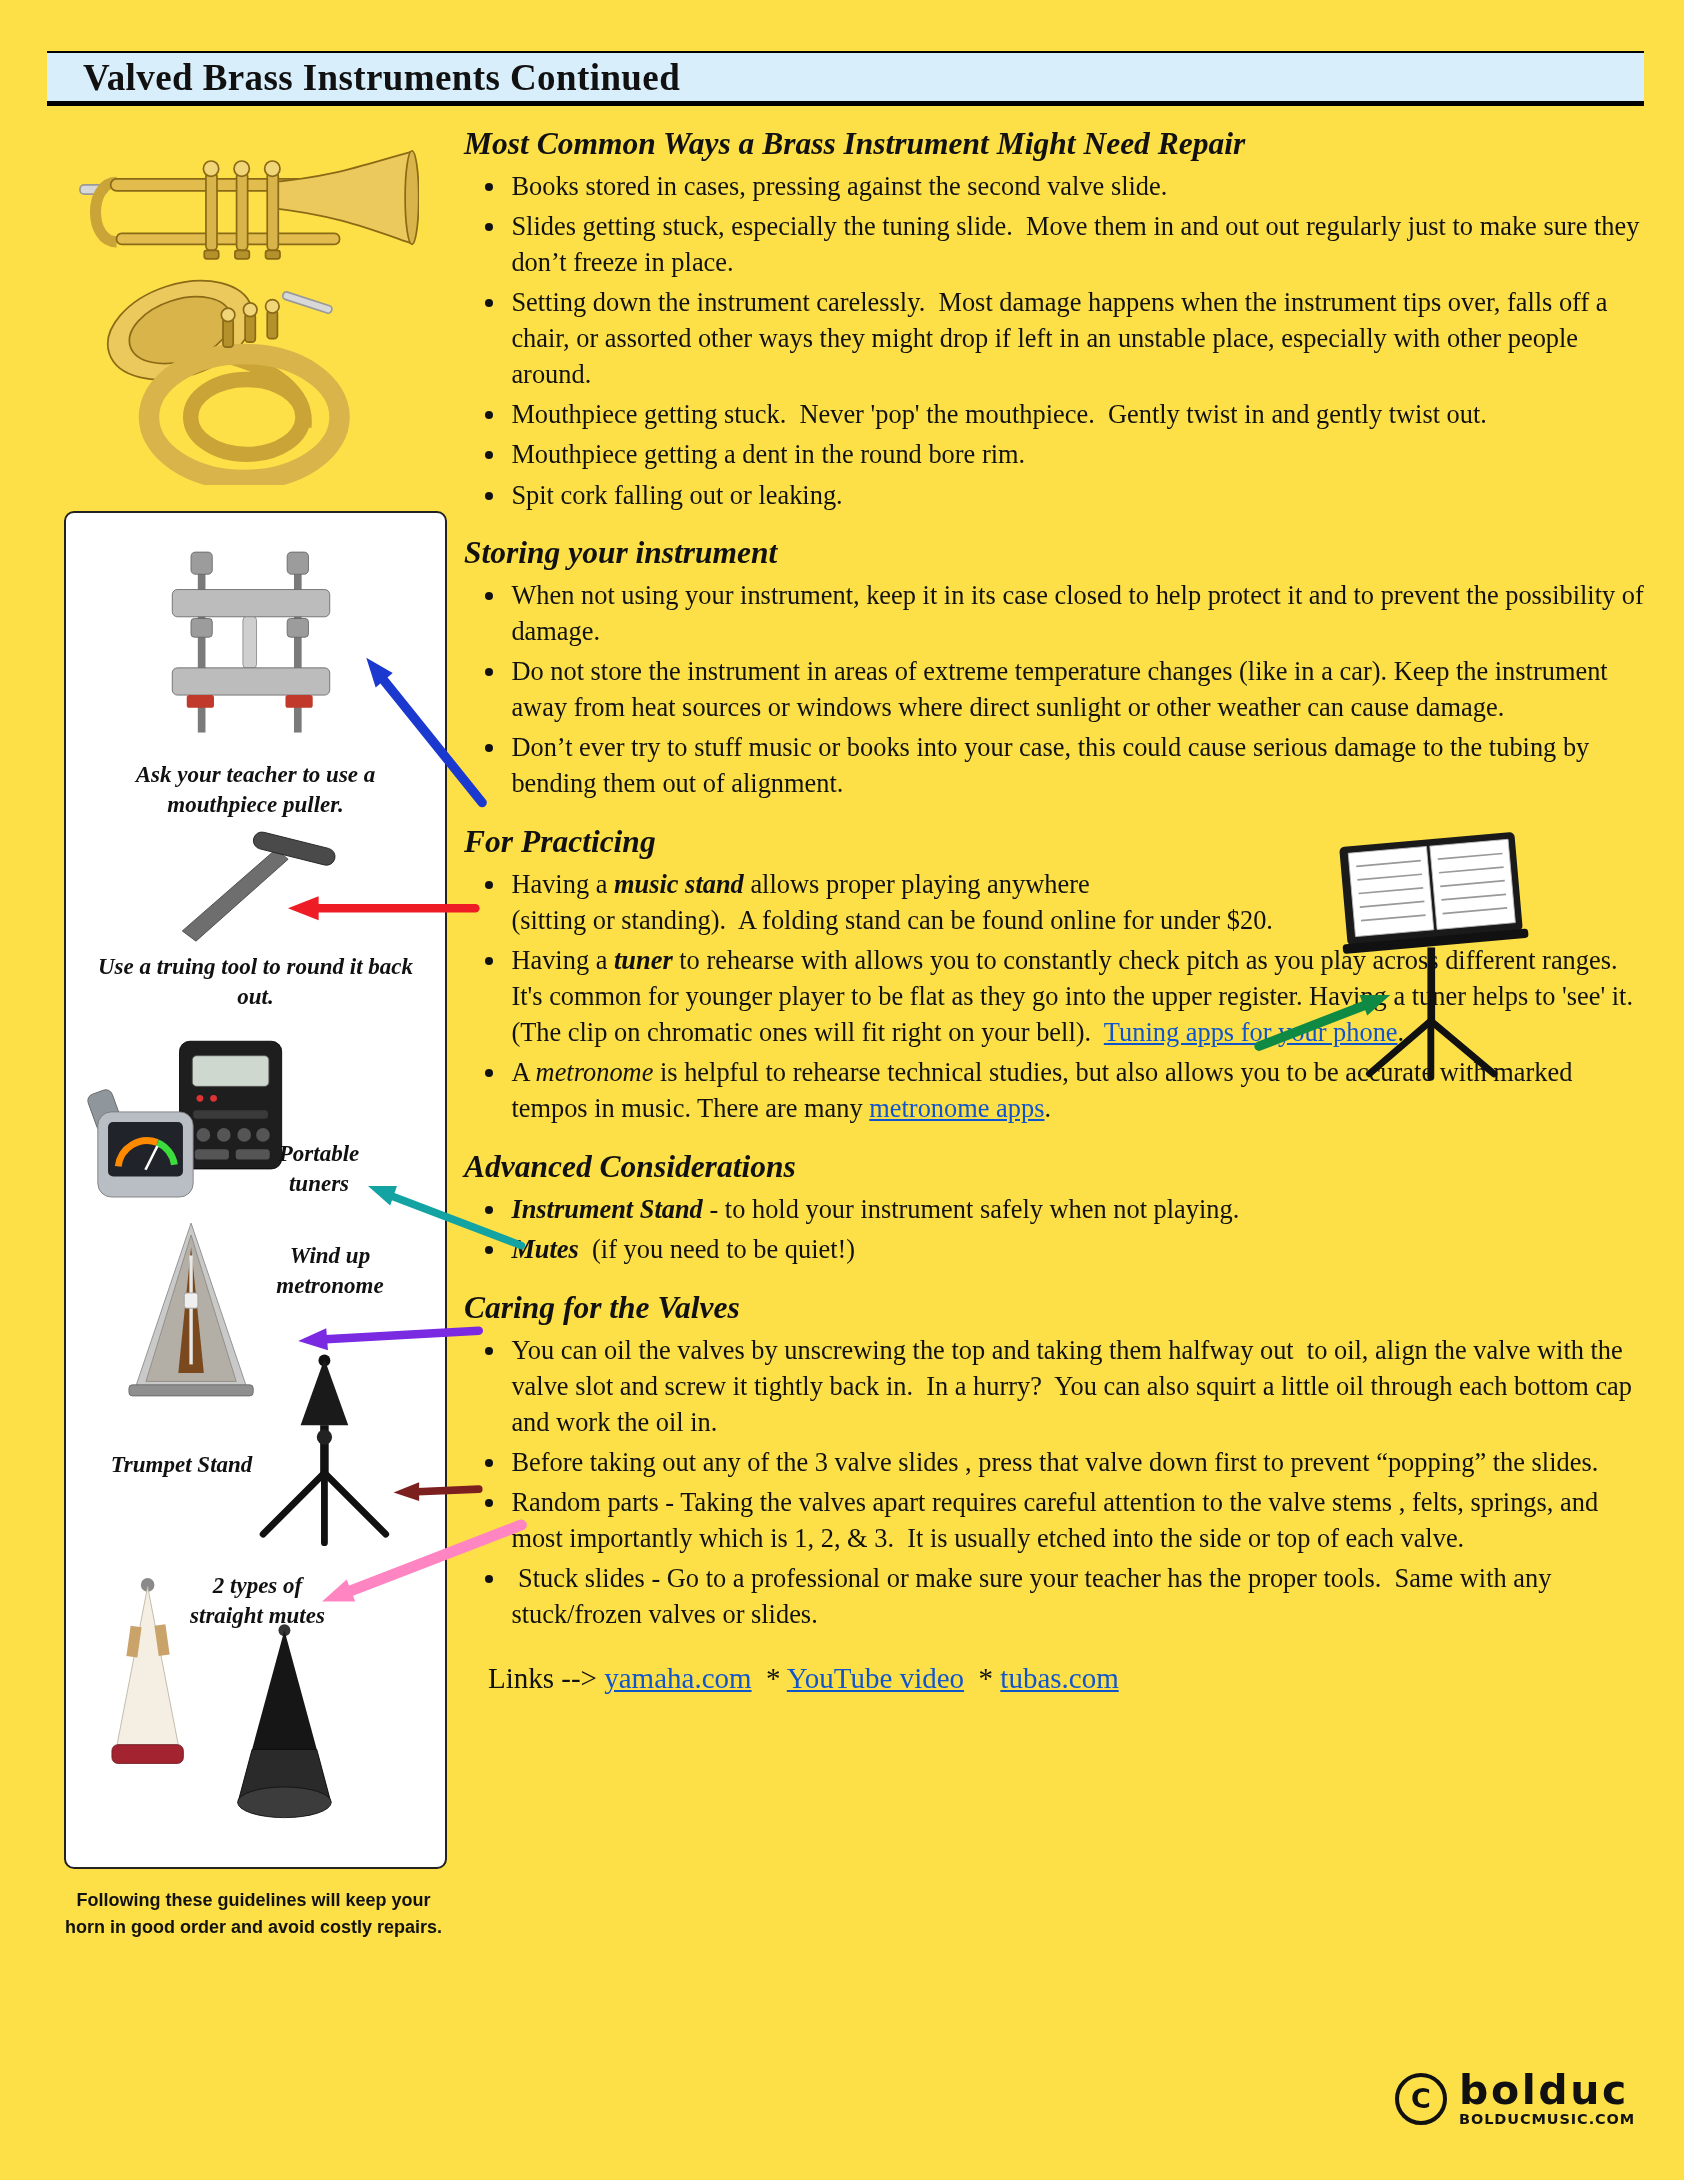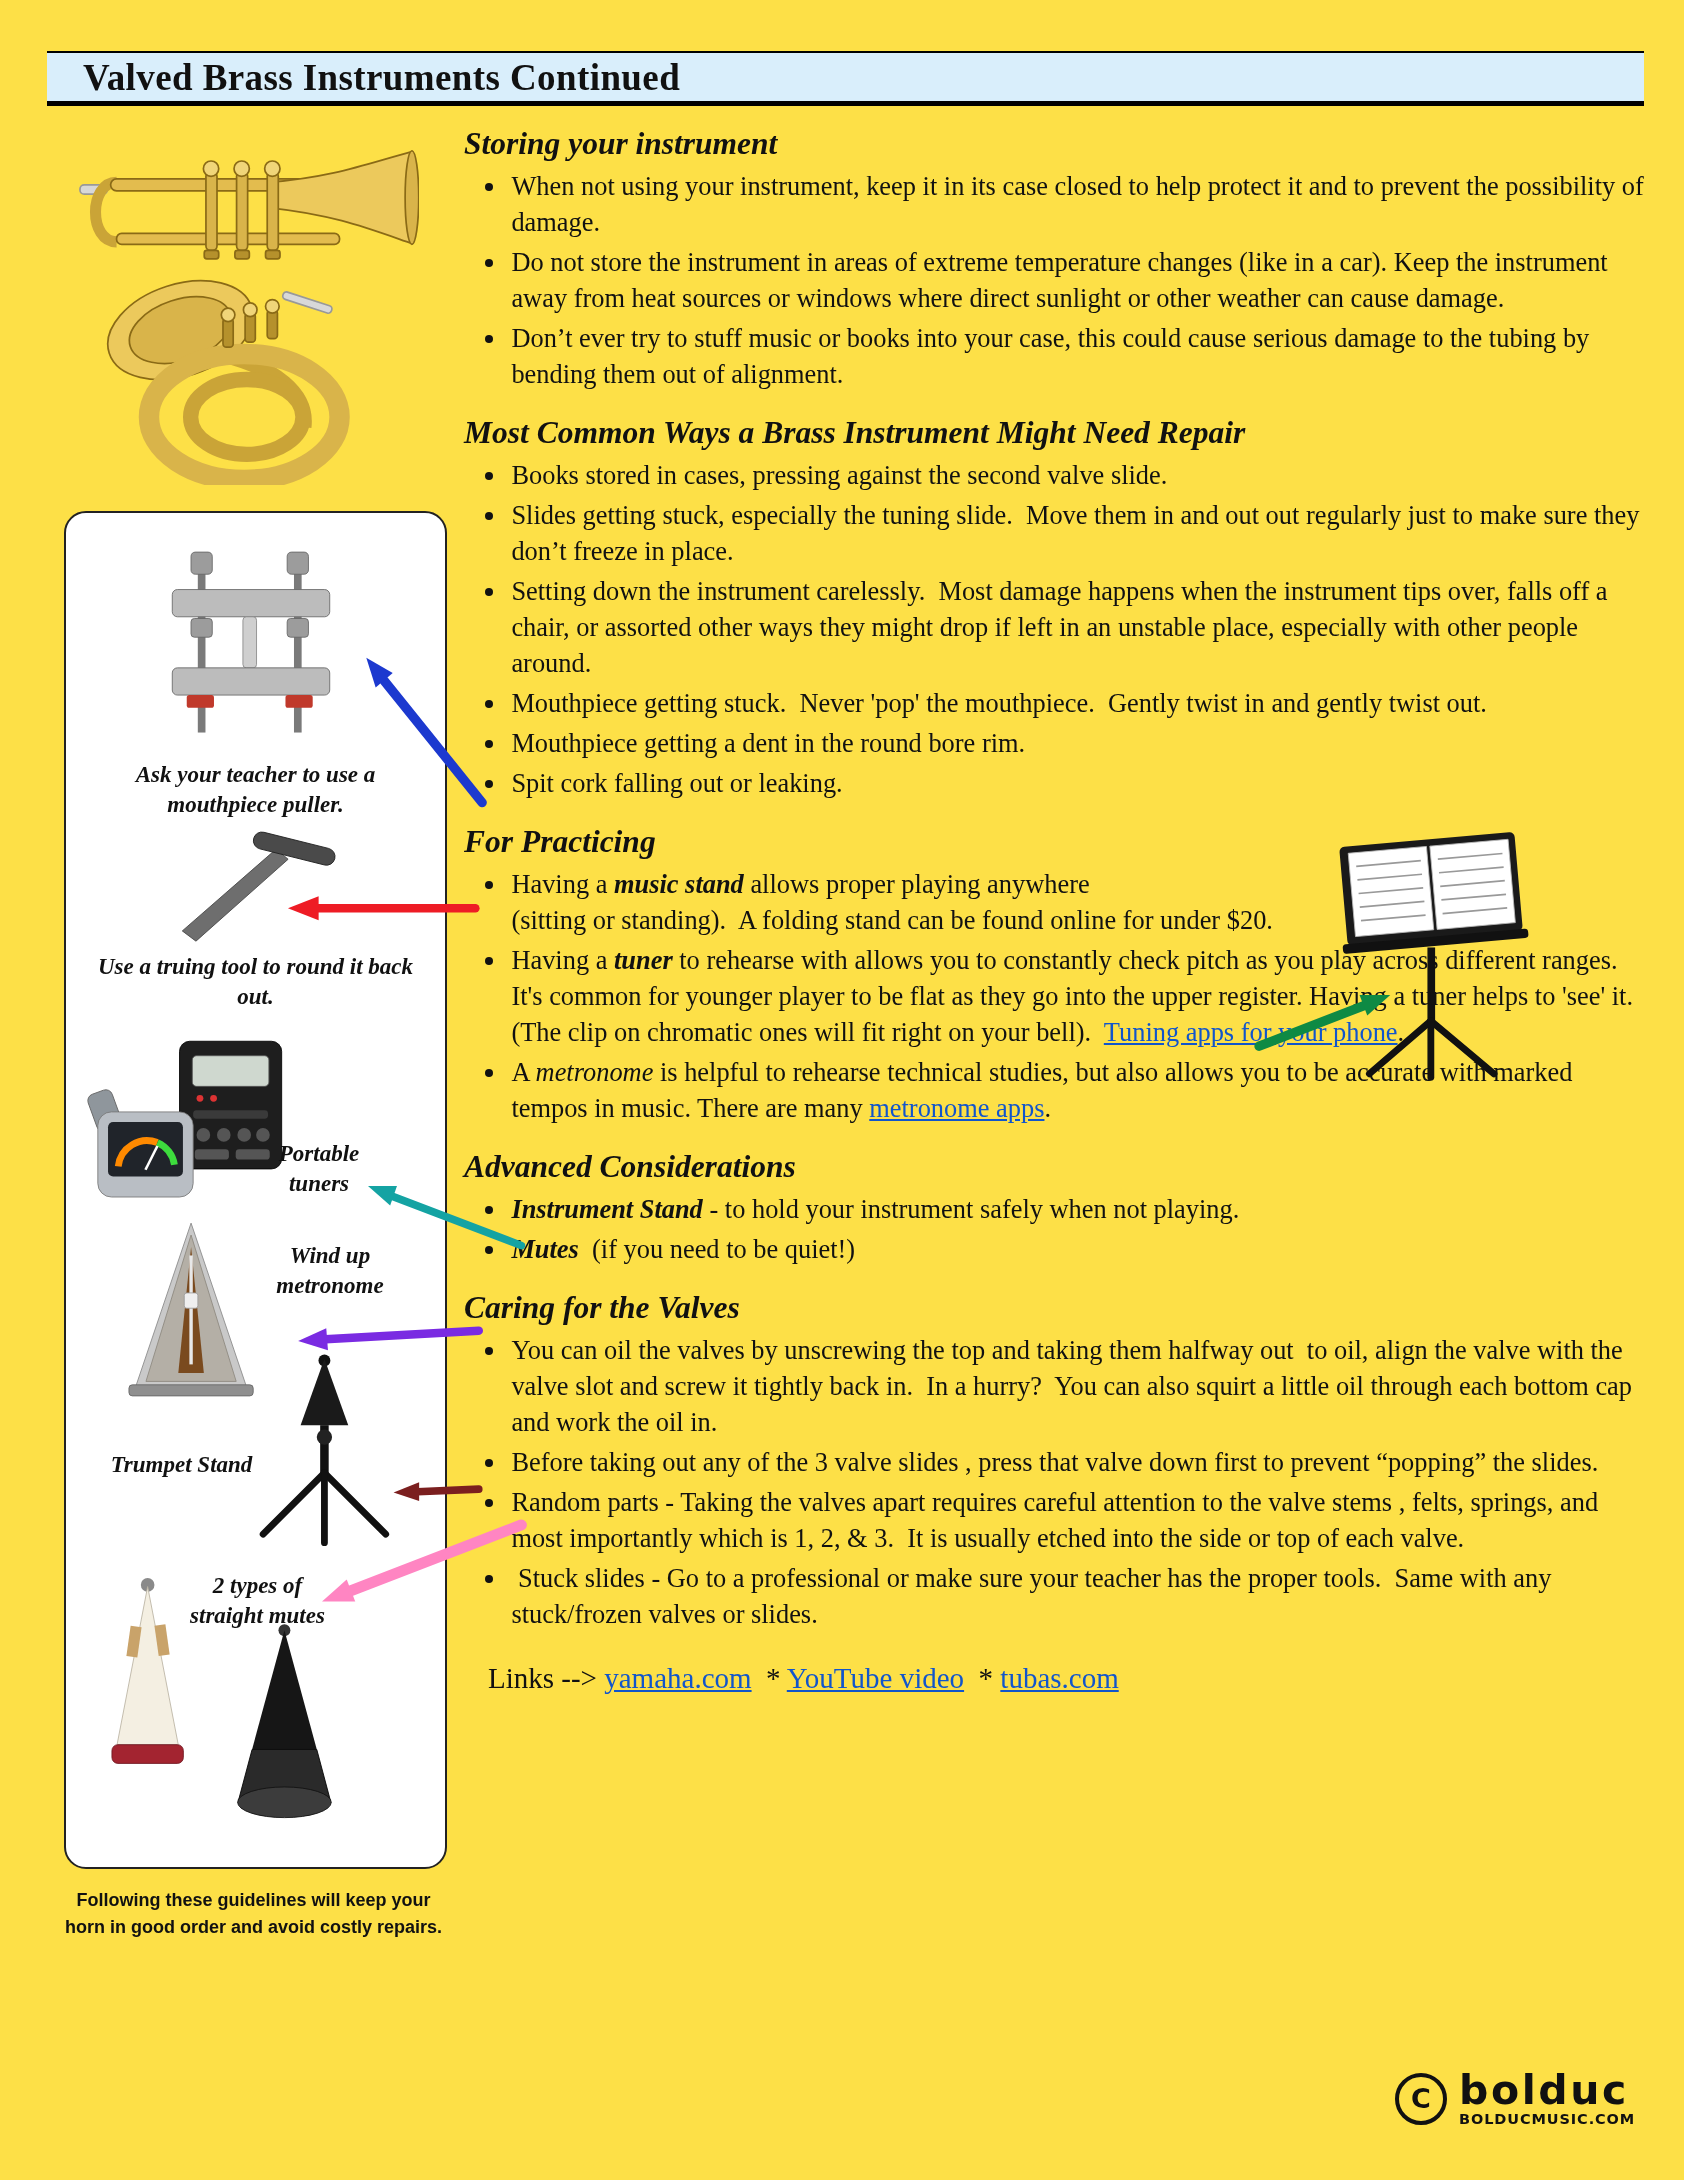--- a/index.html
+++ b/index.html
@@ -15,21 +15,21 @@
   section{margin-bottom:22px;}
   ul{margin:0;padding-left:44px;list-style:disc;}
   li{font-size:26.4px;line-height:1.36;margin:4.3px 0;padding-left:3.4px;white-space:pre-wrap;}
   li.narrow{max-width:988px;}
   .seg-bi{font-weight:bold;font-style:italic;}
   .seg-i{font-style:italic;}
   .seg-link{color:#1155cc;text-decoration:underline;cursor:pointer;}
   .links-line{font-size:29px;margin:29px 0 16px 24px;white-space:pre-wrap;}
   
   .tool-box{position:absolute;left:64px;top:511px;width:379px;height:1354px;
-            border:2.6px solid #222;border-radius:22px;background:#fff;}
+            border:2.6px solid #222;border-radius:10px;background:#fff;}
   .cap{position:absolute;font-size:23px;font-weight:bold;font-style:italic;text-align:center;line-height:1.3;}
   .cap-full{left:0;right:0;padding:0 29px;}
   .footer-note{position:absolute;left:64px;top:1887px;width:379px;text-align:center;
                font-family:"Liberation Sans", sans-serif;font-weight:bold;font-size:18px;line-height:1.5;}
   .abs{position:absolute;}
   
   .logo{position:absolute;left:1395px;top:2070px;display:flex;align-items:center;gap:12px;}
   .logo-c{width:44px;height:44px;border:4.3px solid #111;border-radius:50%;display:flex;align-items:center;
           justify-content:center;font-family:"DejaVu Sans", sans-serif;font-weight:bold;font-size:27px;}
   .logo-brand{font-family:"DejaVu Sans", sans-serif;font-weight:bold;font-size:41px;letter-spacing:2.6px;line-height:1;}
@@ -186,37 +186,37 @@
     </g>
     <rect x="120" y="140" width="9" height="88" fill="#111"></rect>
     <line x1="124" y1="226" x2="52" y2="288" stroke="#111" stroke-width="8" stroke-linecap="round"></line>
     <line x1="124" y1="226" x2="198" y2="288" stroke="#111" stroke-width="8" stroke-linecap="round"></line>
     <line x1="124" y1="226" x2="124" y2="292" stroke="#111" stroke-width="8" stroke-linecap="round"></line>
   </svg>
 
   <main class="content">
 
     <section>
-      <h2 class="sec-h">Storing your instrument</h2>
-      <ul>
-        <li><span>When not using your instrument, keep it in its case closed to help protect it and to prevent the possibility of damage.</span></li>
-        <li><span>Do not store the instrument in areas of extreme temperature changes (like in a car). Keep the instrument away from heat sources or windows where direct sunlight or other weather can cause damage.</span></li>
-        <li><span>Don’t ever try to stuff music or books into your case, this could cause serious damage to the tubing by bending them out of alignment.</span></li>
-      </ul>
-    </section>
-
-    <section>
       <h2 class="sec-h">Most Common Ways a Brass Instrument Might Need Repair</h2>
       <ul>
         <li><span>Books stored in cases, pressing against the second valve slide.</span></li>
         <li><span>Slides getting stuck, especially the tuning slide.  Move them in and out out regularly just to make sure they don’t freeze in place.</span></li>
         <li><span>Setting down the instrument carelessly.  Most damage happens when the instrument tips over, falls off a chair, or assorted other ways they might drop if left in an unstable place, especially with other people around.</span></li>
         <li><span>Mouthpiece getting stuck.  Never 'pop' the mouthpiece.  Gently twist in and gently twist out.</span></li>
         <li><span>Mouthpiece getting a dent in the round bore rim.</span></li>
         <li><span>Spit cork falling out or leaking.</span></li>
+      </ul>
+    </section>
+
+    <section>
+      <h2 class="sec-h">Storing your instrument</h2>
+      <ul>
+        <li><span>When not using your instrument, keep it in its case closed to help protect it and to prevent the possibility of damage.</span></li>
+        <li><span>Do not store the instrument in areas of extreme temperature changes (like in a car). Keep the instrument away from heat sources or windows where direct sunlight or other weather can cause damage.</span></li>
+        <li><span>Don’t ever try to stuff music or books into your case, this could cause serious damage to the tubing by bending them out of alignment.</span></li>
       </ul>
     </section>
 
     <section>
       <h2 class="sec-h">For Practicing</h2>
       <ul>
         <li class="narrow"><span>Having a </span><span class="seg-bi">music stand</span><span> allows proper playing anywhere
 (sitting or standing).  A folding stand can be found online for under $20.</span></li>
         <li><span>Having a </span><span class="seg-bi">tuner</span><span> to rehearse with allows you to constantly check pitch as you play across different ranges.  It's common for younger player to be flat as they go into the upper register. Having a tuner helps to 'see' it. (The clip on chromatic ones will fit right on your bell).  </span><span class="seg-link">Tuning apps for your phone</span><span>.</span></li>
         <li><span>A </span><span class="seg-i">metronome</span><span> is helpful to rehearse technical studies, but also allows you to be accurate with marked tempos in music. There are many </span><span class="seg-link">metronome apps</span><span>.</span></li>

